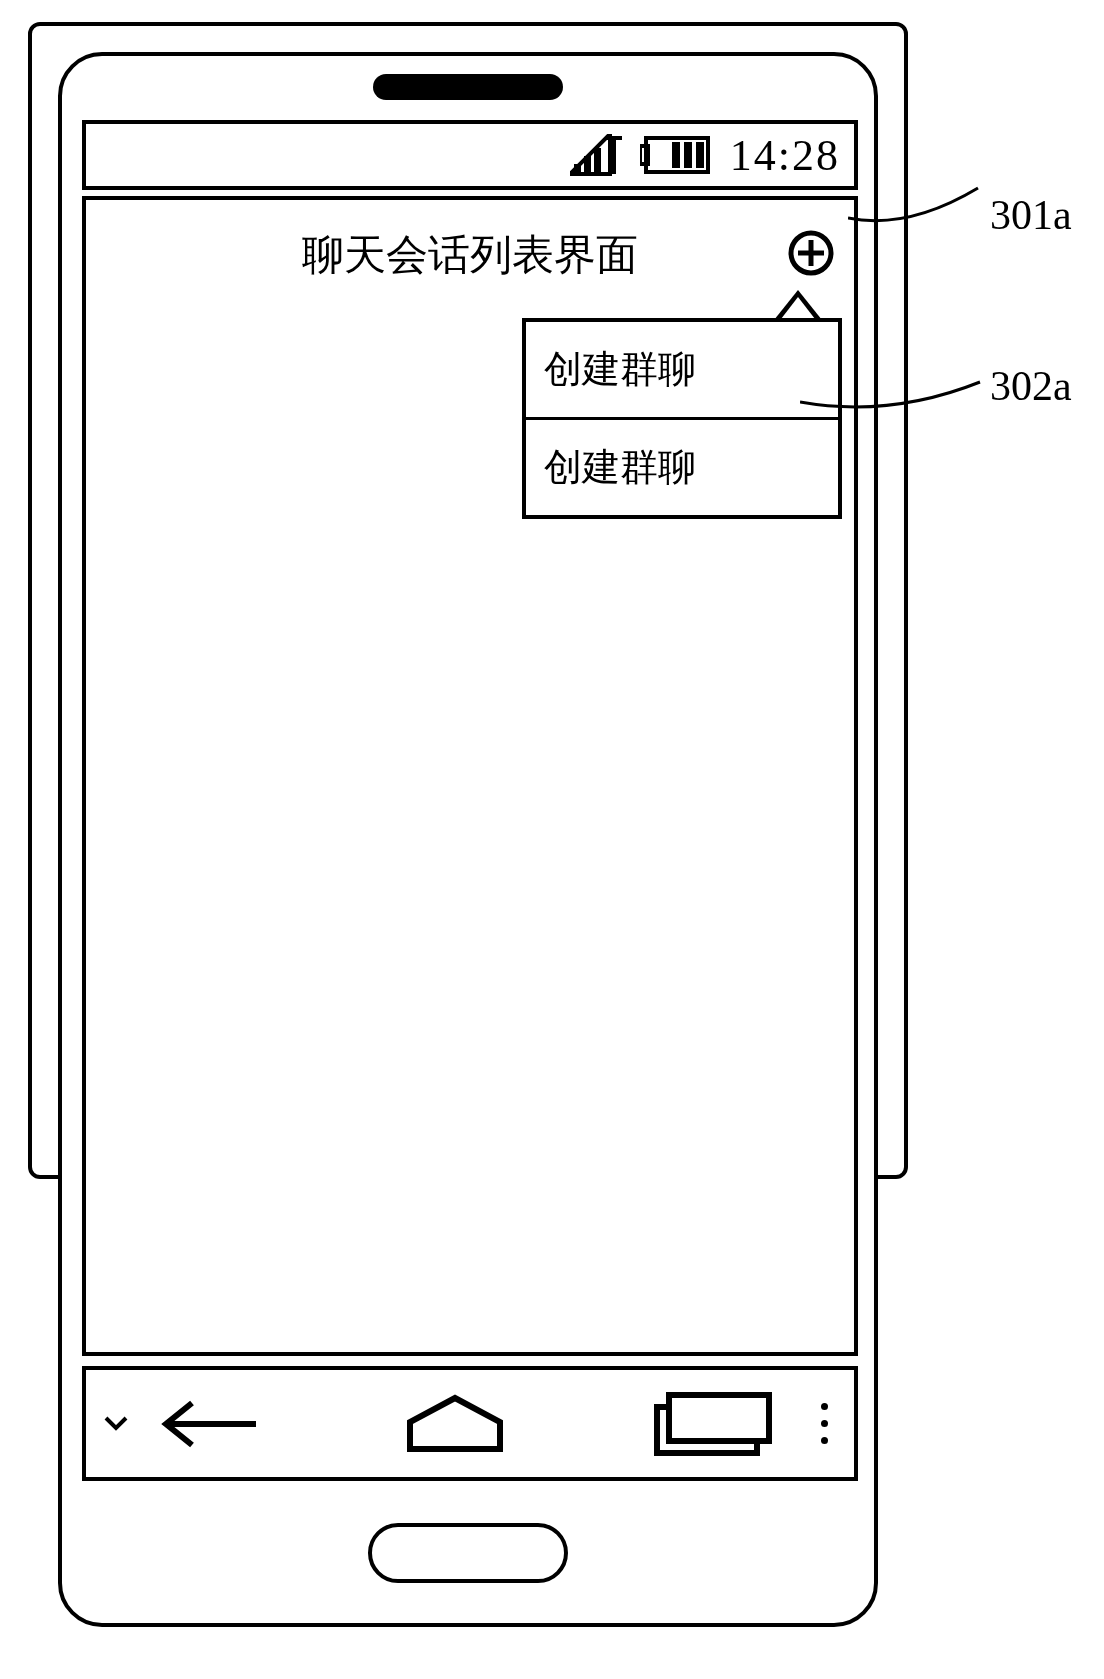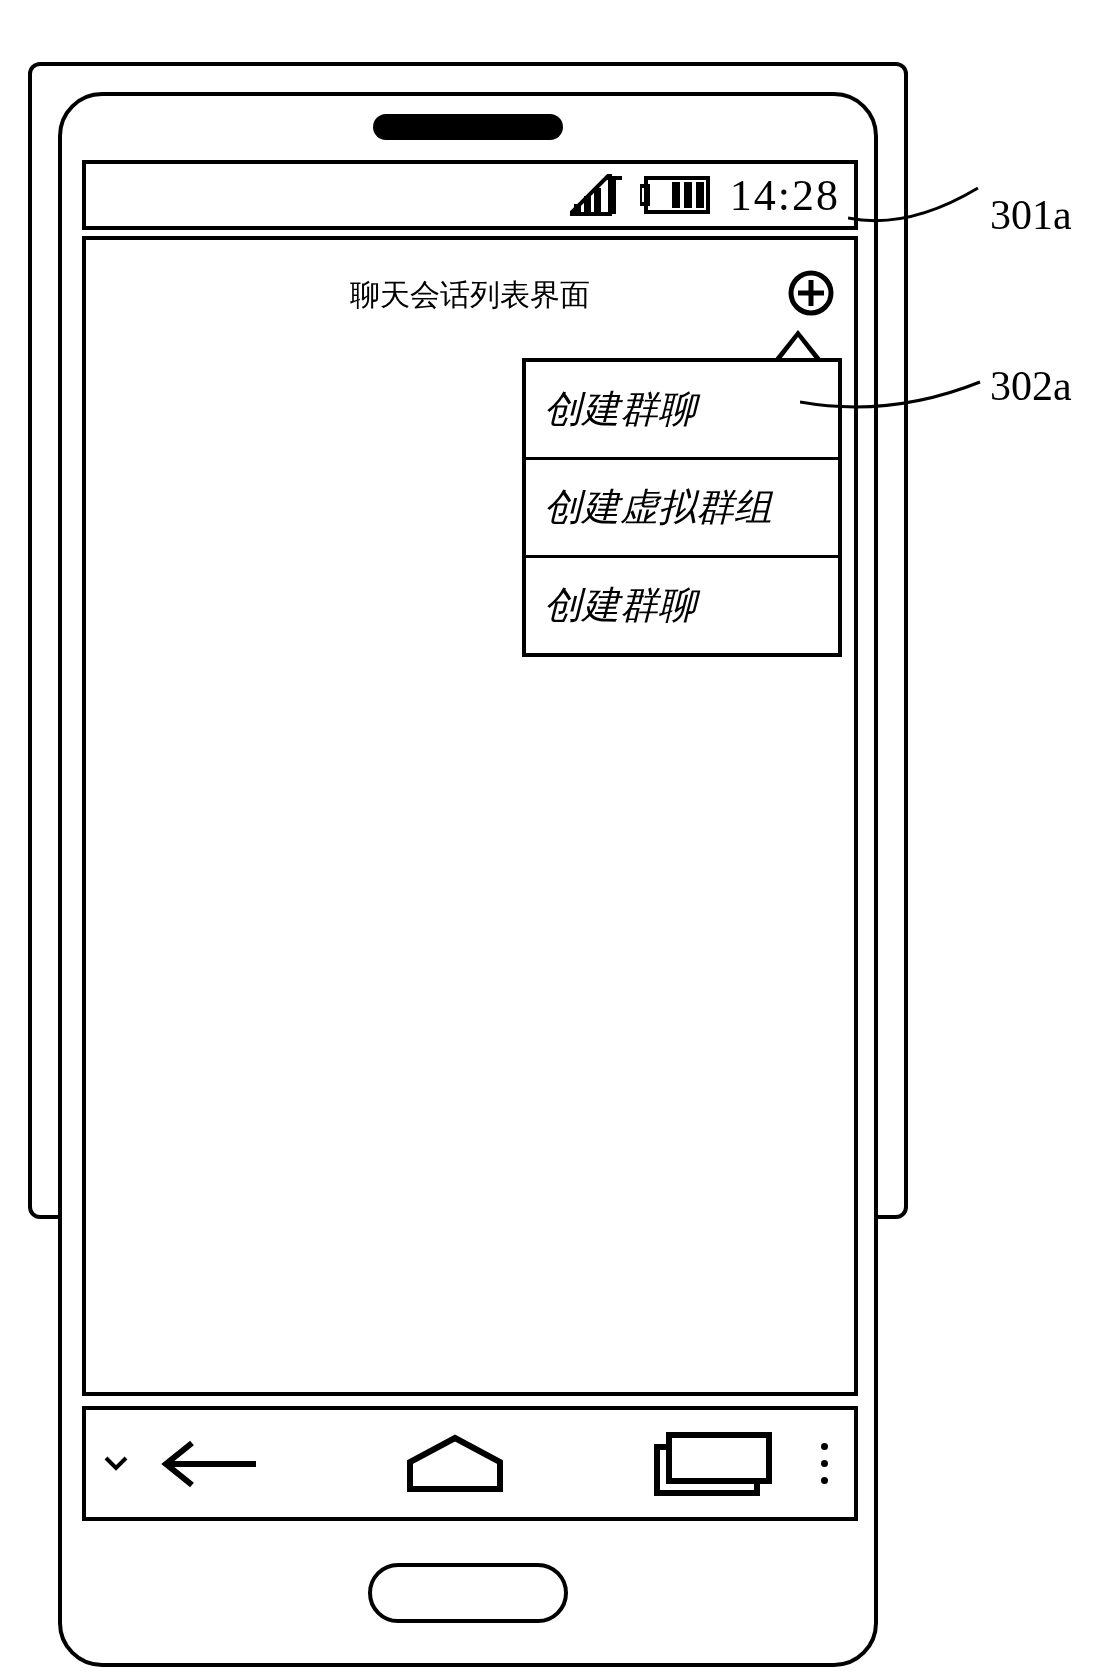--- a/index.html
+++ b/index.html
@@ -16,21 +16,20 @@
     }
     .phone-outer {
       position: absolute;
       left: 28px;
       top: 22px;
       width: 880px;
       height: 1157px;
       border: 4px solid #000;
       border-radius: 12px;
       background: white;
-      margin-top: 40px;
     }
     .phone-inner {
       position: absolute;
       left: 26px;
       top: 26px;
       width: 820px;
       height: 1575px;
       border: 4px solid #000;
       border-radius: 44px;
       background: white;
@@ -80,21 +79,21 @@
       position: absolute;
       left: 0;
       top: 30px;
       width: 100%;
       height: 50px;
       display: flex;
       align-items: center;
       justify-content: center;
     }
     .header-title {
-      font-size: 30px;
+      font-size: 42px;
       text-align: center;
       position: absolute;
       left: 50%;
       transform: translateX(-50%);
     }
     .plus-button {
       position: absolute;
       right: 20px;
       top: 30px;
       width: 46px;
@@ -134,21 +133,20 @@
       width: 320px;
       border: 4px solid #000;
       background: white;
     }
     .dropdown-item {
       padding: 22px 18px;
       font-size: 38px;
       border-bottom: 3px solid #000;
       cursor: pointer;
       text-align: left;
-      font-style: italic;
     }
     .dropdown-item:last-child {
       border-bottom: none;
     }
     .nav-bar {
       position: absolute;
       left: 20px;
       top: 1310px;
       width: 776px;
       height: 115px;
@@ -262,21 +260,20 @@
           <circle cx="23" cy="23" r="20" fill="none" stroke="#000" stroke-width="5"></circle>
           <line x1="23" y1="10" x2="23" y2="36" stroke="#000" stroke-width="5"></line>
           <line x1="10" y1="23" x2="36" y2="23" stroke="#000" stroke-width="5"></line>
         </svg>
       </div>
 
       <div class="dropdown-container">
         <div class="dropdown-arrow"></div>
         <div class="dropdown-menu">
           <div class="dropdown-item">创建群聊</div>
-          <div class="dropdown-item">创建虚拟群组</div>
           <div class="dropdown-item">创建群聊</div>
         </div>
       </div>
     </div>
 
     <div class="nav-bar">
       <div class="nav-chevron">
         <svg width="24" height="16" viewBox="0 0 24 16">
           <polyline points="2,2 12,12 22,2" fill="none" stroke="#000" stroke-width="4"></polyline>
         </svg>

